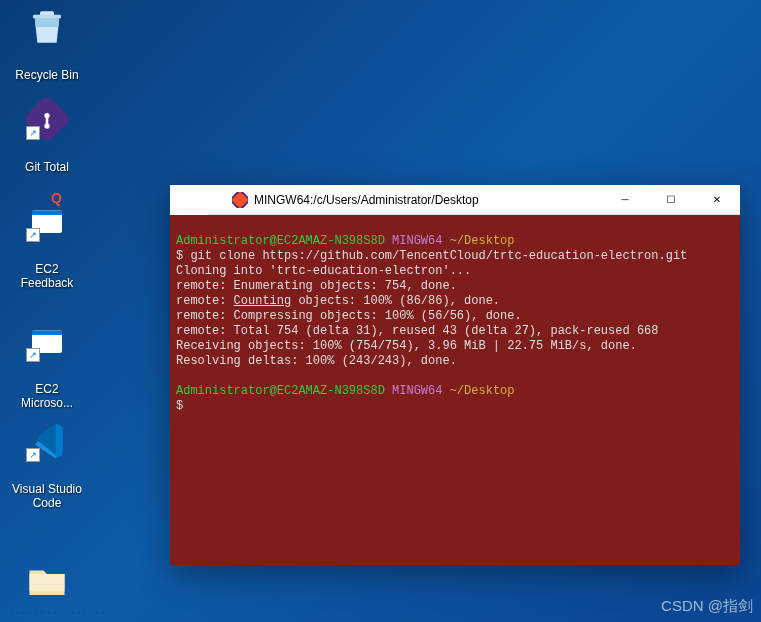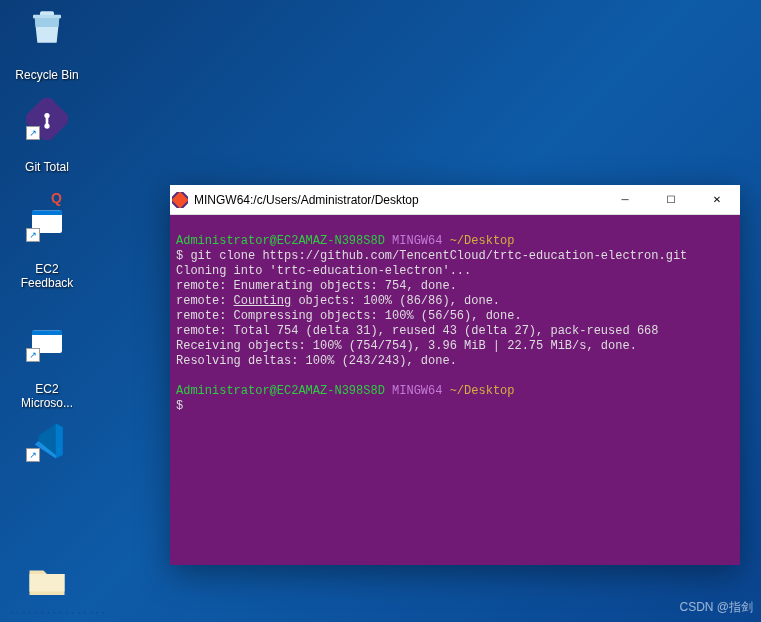--- a/index.html
+++ b/index.html
@@ -47,22 +47,23 @@
   width: 570px; height: 380px;
   background: #fff;
   box-shadow: 0 8px 32px rgba(0,0,0,.4);
   display: flex; flex-direction: column;
 }
 .titlebar {
   height: 30px;
   background: #fff;
   display: flex;
   align-items: center;
-  padding-left: 2px;
+  padding-left: 23px;
   border-bottom: 1px solid #ddd;
+  margin-left: 39px;
 }
 .titlebar .app-icon {
   width: 16px; height: 16px;
   margin-right: 6px;
 }
 .titlebar .title {
   font-size: 12px;
   color: #000;
   flex: 1;
 }
@@ -72,38 +73,38 @@
 }
 .win-btn {
   width: 46px;
   display: flex; align-items: center; justify-content: center;
   cursor: pointer;
   font-family: "Segoe UI Symbol", sans-serif;
   font-size: 10px;
 }
 .terminal {
   flex: 1;
-  background: #701a75;
+  background: #7f1d1d;
   color: #ccc;
   font-family: "Consolas", "Courier New", monospace;
   font-size: 12px;
   padding: 4px 6px;
   line-height: 1.25;
   overflow: hidden;
   white-space: pre-wrap;
 }
 .t-green { color: #2ecc40; }
 .t-purple { color: #c37bd6; }
 .t-yellow { color: #d4b13e; }
 .t-white { color: #ddd; }
 .t-underline { text-decoration: underline; }
 .watermark {
   position: absolute;
   right: 8px; bottom: 6px;
-  font-size: 12px;
+  font-size: 15px;
   color: rgba(255,255,255,.6);
   margin-left: 48px;
 }
 .bottom-blur {
   position: absolute;
   left: 10px; bottom: 4px;
   font-size: 10px;
   color: rgba(0,0,0,.25);
 }
 </style>
@@ -162,20 +163,22 @@
 
 <div class="desktop-icon" style="top:420px;left:8px">
   <div class="icon-img" style="position:relative">
     <svg viewBox="0 0 48 48" width="42" height="42">
         <path fill="#0065a9" d="M34 4l8 4v32l-8 4-20-18v-8z"></path>
         <path fill="#007acc" d="M34 4l8 4v32l-8 4V4z"></path>
         <path fill="#1f9cf0" d="M34 4v40L10 28l4-4 20 16V4z" opacity=".8"></path>
       </svg>
     <span class="shortcut-badge">↗</span>
   </div>
+  <div class="label" style="white-space:pre">Visual Studio
+Code</div>
 </div>
 
 <div class="desktop-icon" style="top:560px;left:8px">
   <div class="icon-img">
     <svg viewBox="0 0 48 48" width="42" height="42">
         <path fill="#f3e2b3" d="M4 12h16l4 4h20v24H4z"></path>
         <path fill="#f8efce" d="M4 16h40v20H4z"></path>
       </svg>
   </div>
   <div class="label">trtc-educati...</div>

